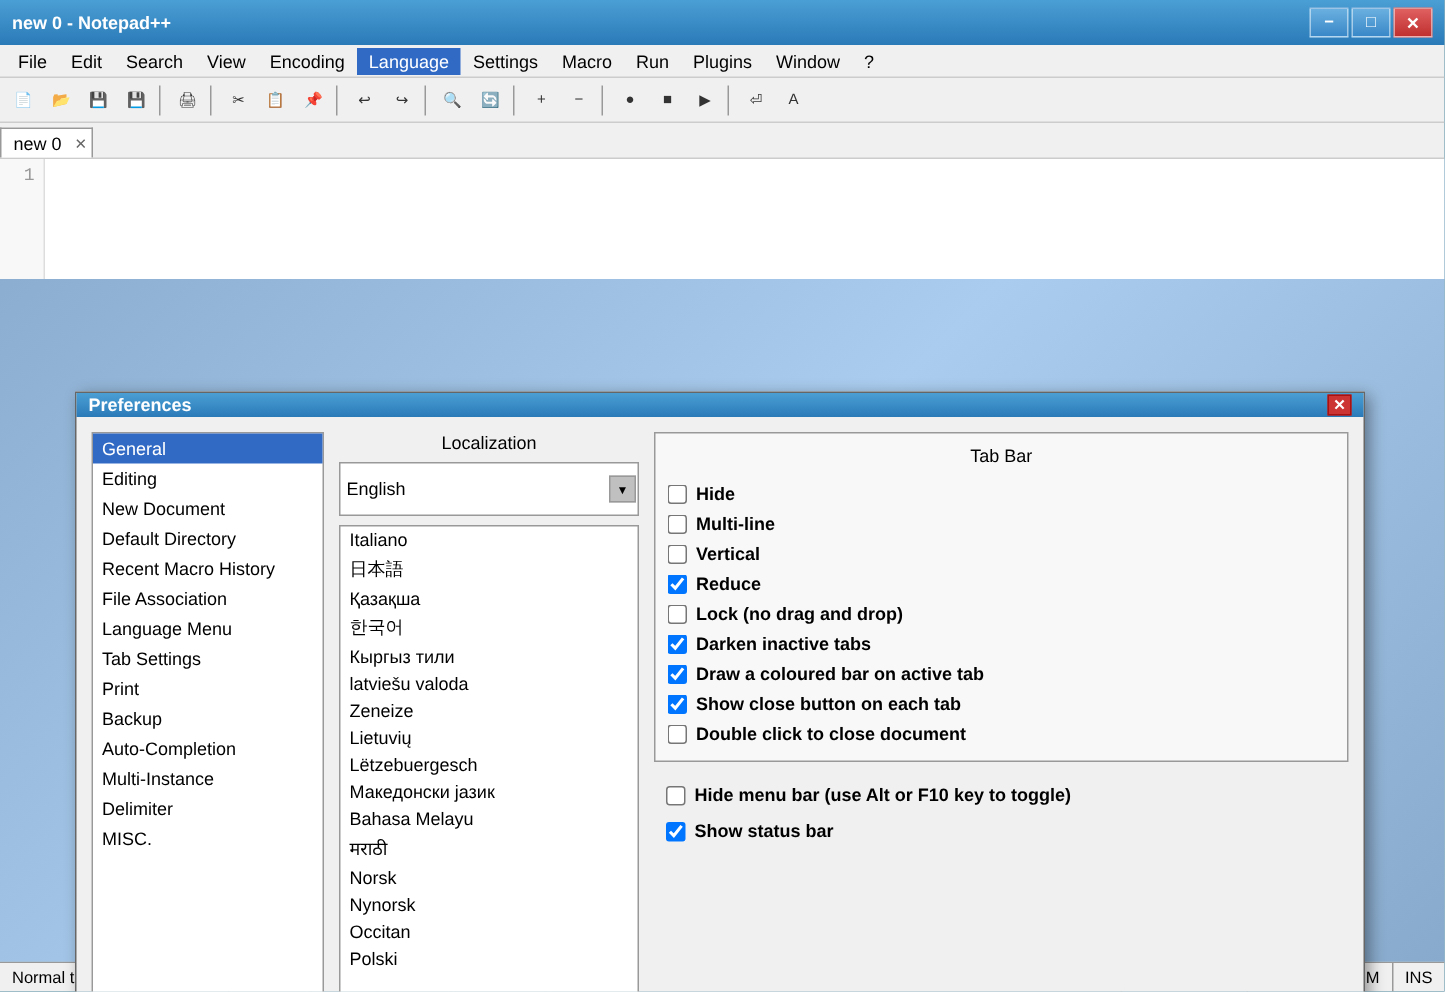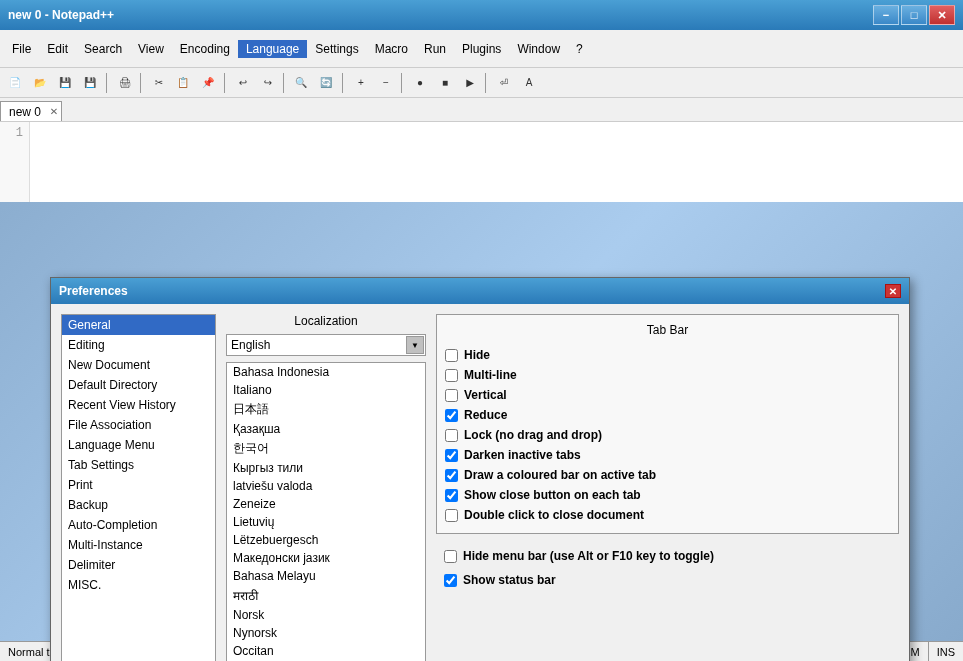--- a/index.html
+++ b/index.html
@@ -33,21 +33,21 @@
       color: white;
       font-size: 11px;
       cursor: pointer;
       display: flex; align-items: center; justify-content: center;
     }
     .title-btn.close { background: linear-gradient(to bottom, #e06060, #c03030); }
 
     
     .menu-bar {
       background: #f0f0f0;
-      height: 38px;
+      height: 22px;
       display: flex;
       align-items: center;
       padding: 0 4px;
       border-bottom: 1px solid #ccc;
     }
     .menu-item {
       padding: 2px 8px;
       font-size: 12px;
       cursor: pointer;
       color: #000;
@@ -177,21 +177,21 @@
     }
     .dialog-title {
       background: linear-gradient(to bottom, #4a9fd4, #2a7ab8);
       color: white;
       font-size: 12px;
       font-weight: bold;
       padding: 4px 8px;
       display: flex;
       justify-content: space-between;
       align-items: center;
-      height: 26px;
+      height: 16px;
       gap: 43px;
     }
     .dialog-close-btn {
       width: 16px; height: 14px;
       background: #cc3333;
       border: 1px solid #aa1111;
       color: white;
       font-size: 10px;
       display: flex; align-items: center; justify-content: center;
       cursor: pointer;
@@ -228,21 +228,21 @@
       font-size: 12px;
       color: #000;
       text-align: center;
       font-weight: normal;
     }
     .lang-select-wrapper {
       position: relative;
     }
     .lang-dropdown {
       width: 100%;
-      height: 22px;
+      height: 36px;
       border: 1px solid #999;
       background: white;
       font-size: 12px;
       padding: 1px 4px;
       appearance: none;
       cursor: pointer;
     }
     .dropdown-arrow {
       position: absolute;
       right: 2px; top: 50%;
@@ -404,42 +404,41 @@
           <span>Preferences</span>
           <div class="dialog-close-btn">✕</div>
         </div>
         <div class="dialog-content">
 
           <div class="category-list">
             <div class="category-item selected">General</div>
             <div class="category-item">Editing</div>
             <div class="category-item">New Document</div>
             <div class="category-item">Default Directory</div>
-            <div class="category-item">Recent View History</div>
+            <div class="category-item">Recent Macro History</div>
             <div class="category-item">File Association</div>
             <div class="category-item">Language Menu</div>
             <div class="category-item">Tab Settings</div>
             <div class="category-item">Print</div>
             <div class="category-item">Backup</div>
             <div class="category-item">Auto-Completion</div>
             <div class="category-item">Multi-Instance</div>
             <div class="category-item">Delimiter</div>
             <div class="category-item">MISC.</div>
           </div>
 
           <div class="localization-panel">
             <div class="panel-label">Localization</div>
             <div class="lang-select-wrapper">
               <select class="lang-dropdown">
                 <option>English</option>
               </select>
               <div class="dropdown-arrow">▼</div>
             </div>
             <div class="lang-list">
-              <div class="lang-list-item">Bahasa Indonesia</div>
               <div class="lang-list-item">Italiano</div>
               <div class="lang-list-item">日本語</div>
               <div class="lang-list-item">Қазақша</div>
               <div class="lang-list-item">한국어</div>
               <div class="lang-list-item">Кыргыз тили</div>
               <div class="lang-list-item">latviešu valoda</div>
               <div class="lang-list-item">Zeneize</div>
               <div class="lang-list-item">Lietuvių</div>
               <div class="lang-list-item">Lëtzebuergesch</div>
               <div class="lang-list-item">Македонски јазик</div>

